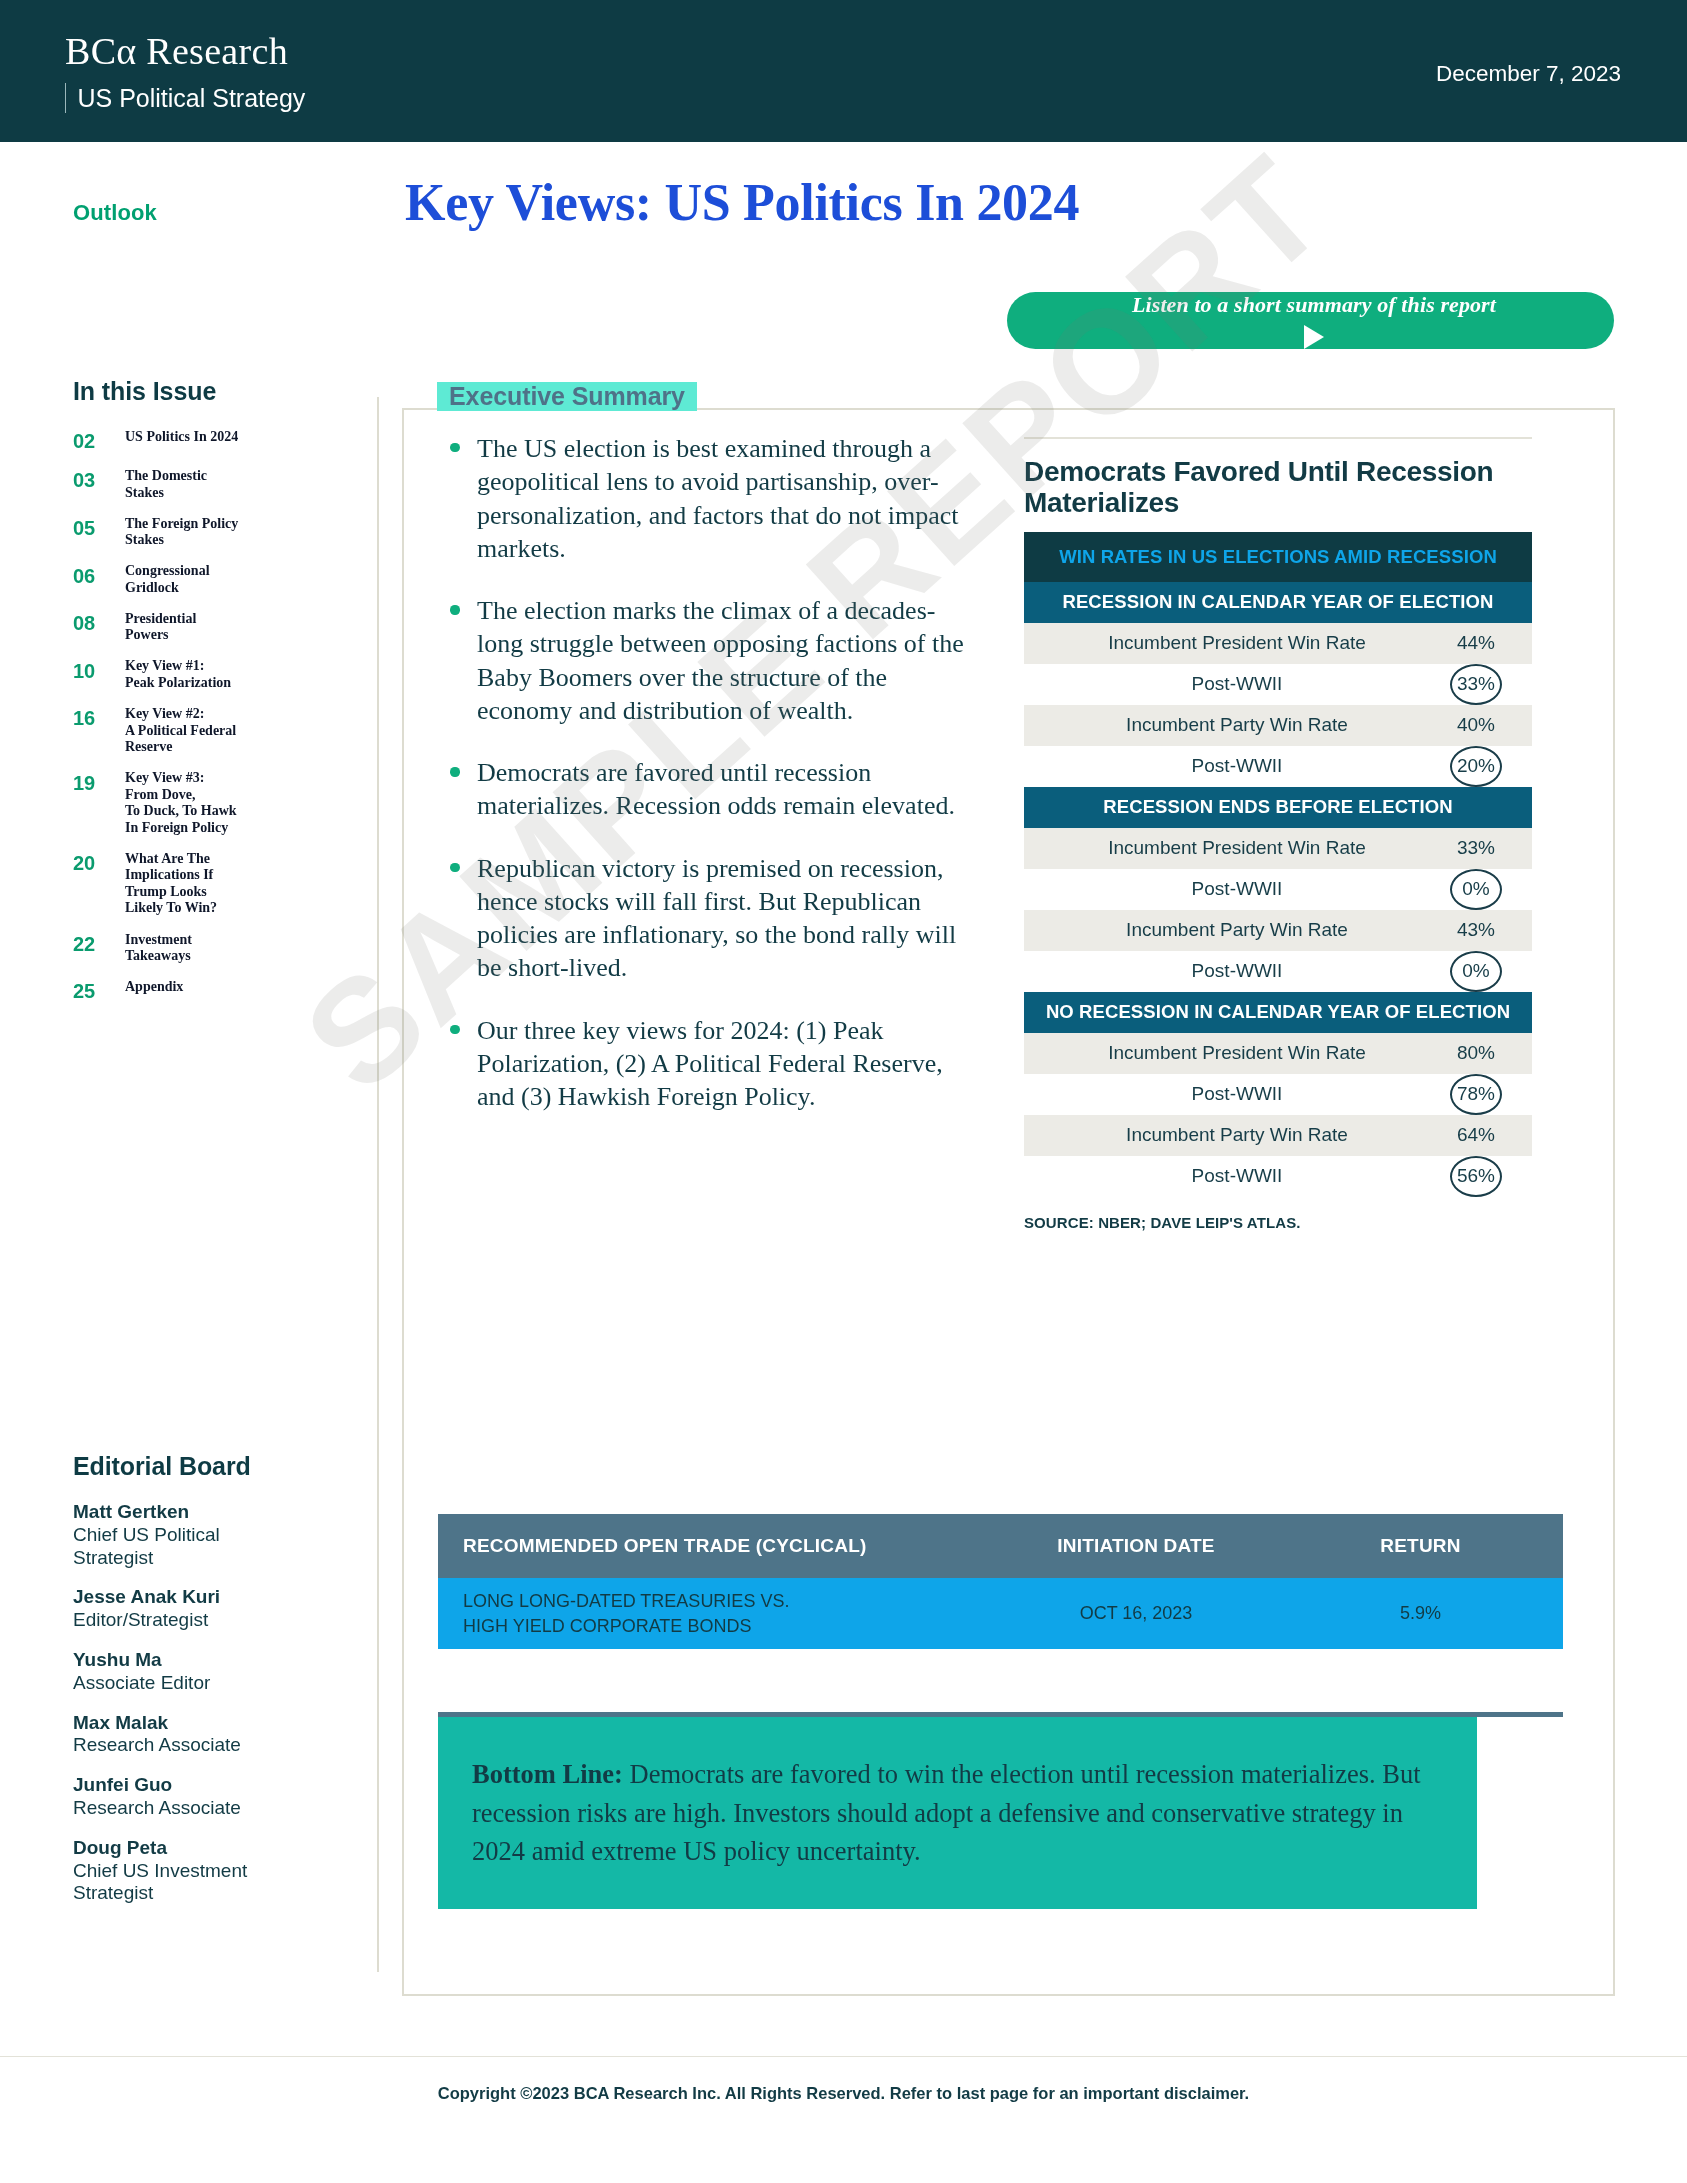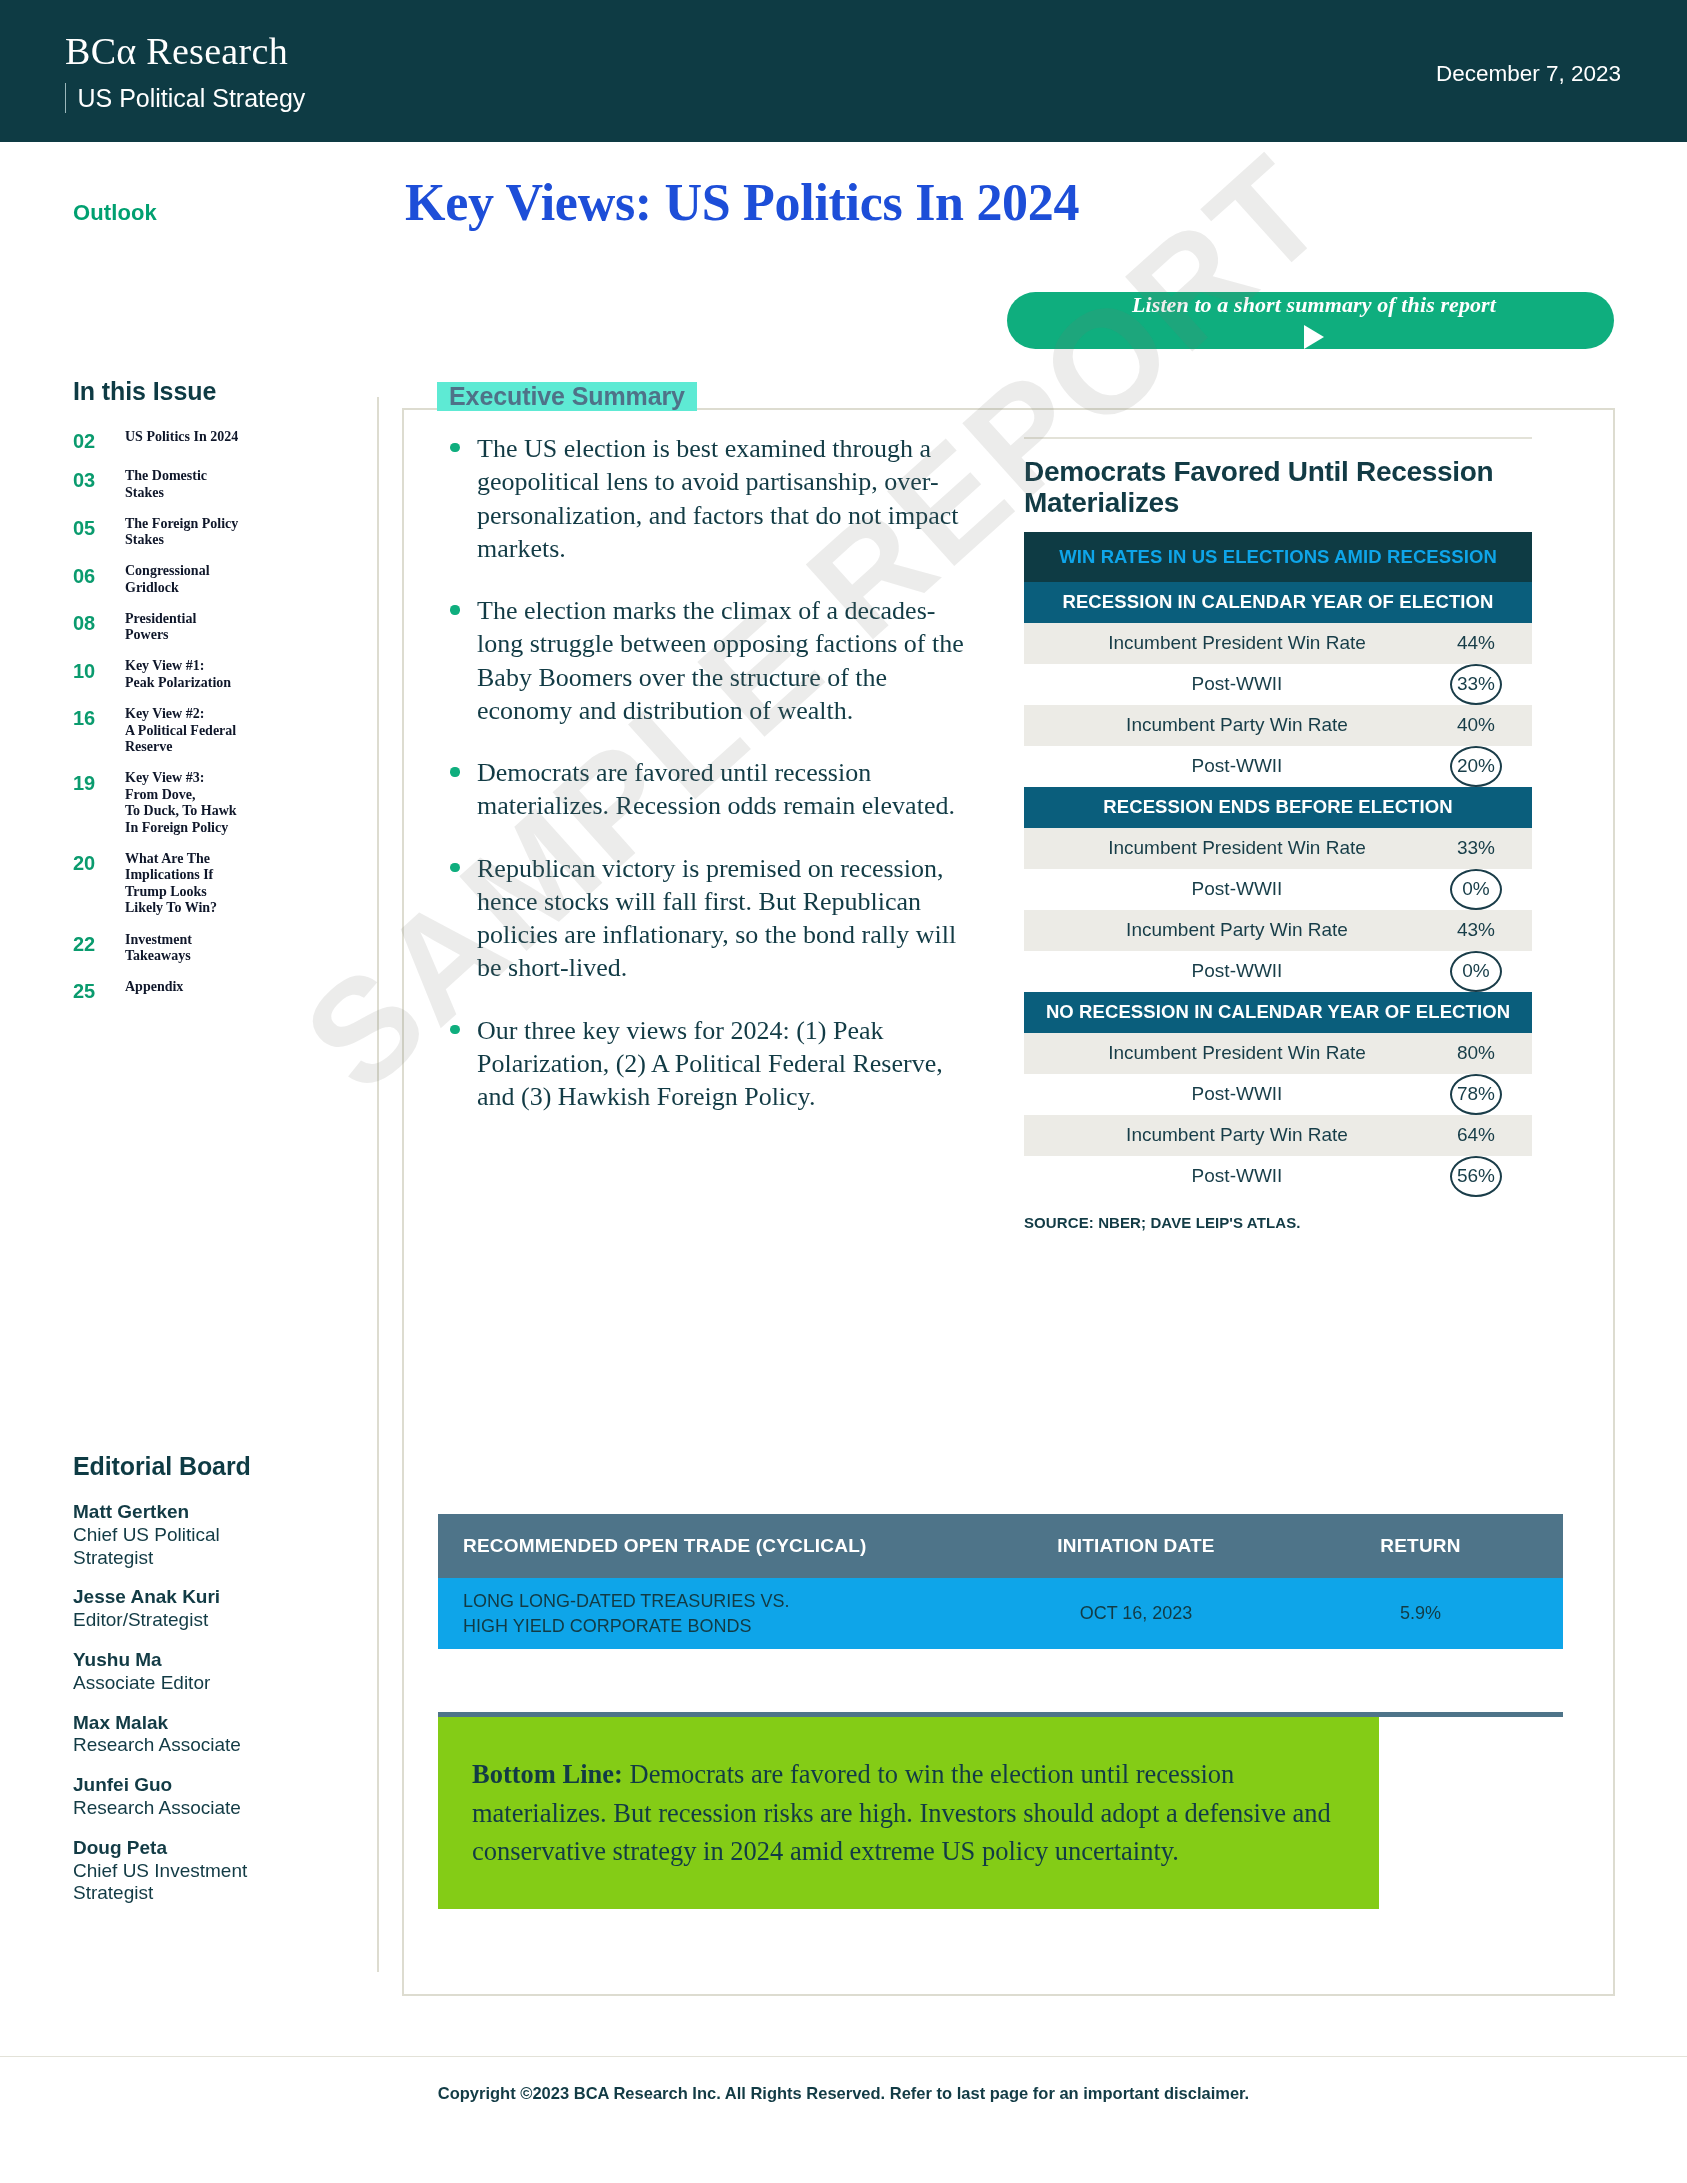--- a/index.html
+++ b/index.html
@@ -211,22 +211,22 @@
   .tc2 { width: 284px; flex: 0 0 284px; text-align: center; }
   .tc3 { flex: 1; text-align: center; }
 
   
   .bl-rule {
     position: absolute; left: 438px; top: 1712px;
     width: 1125px; height: 4.6px; background: #4e7489;
   }
   .bl-box {
     position: absolute; left: 438px; top: 1717px;
-    width: 941px; height: 192px;
-    background: #84cc16;
+    width: 1039px; height: 192px;
+    background: #14b8a6;
     display: flex; align-items: center;
     padding: 0 34px;
   }
   .bl-text {
     color: #123b45;
     font-family: "Liberation Serif", serif;
     font-size: 26.5px; line-height: 1.45;
   }
   .bl-text b { font-weight: 700; }
 

